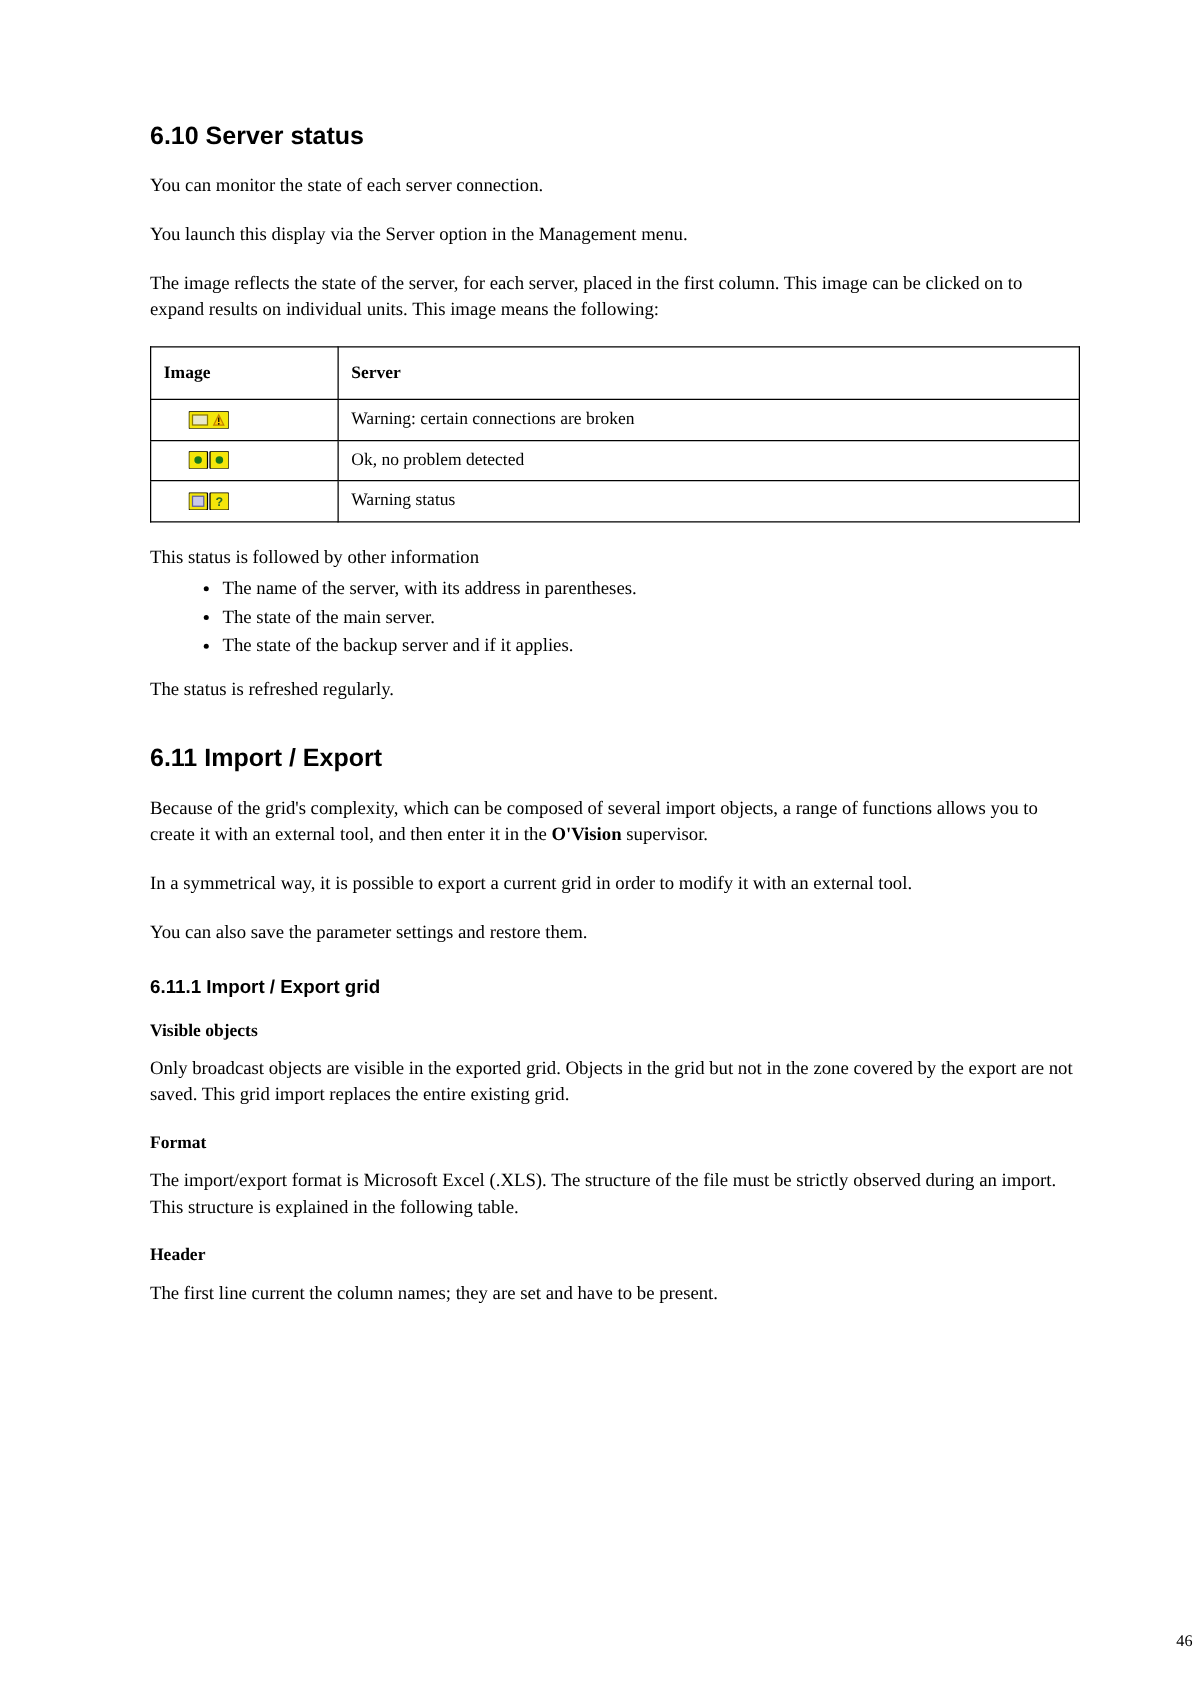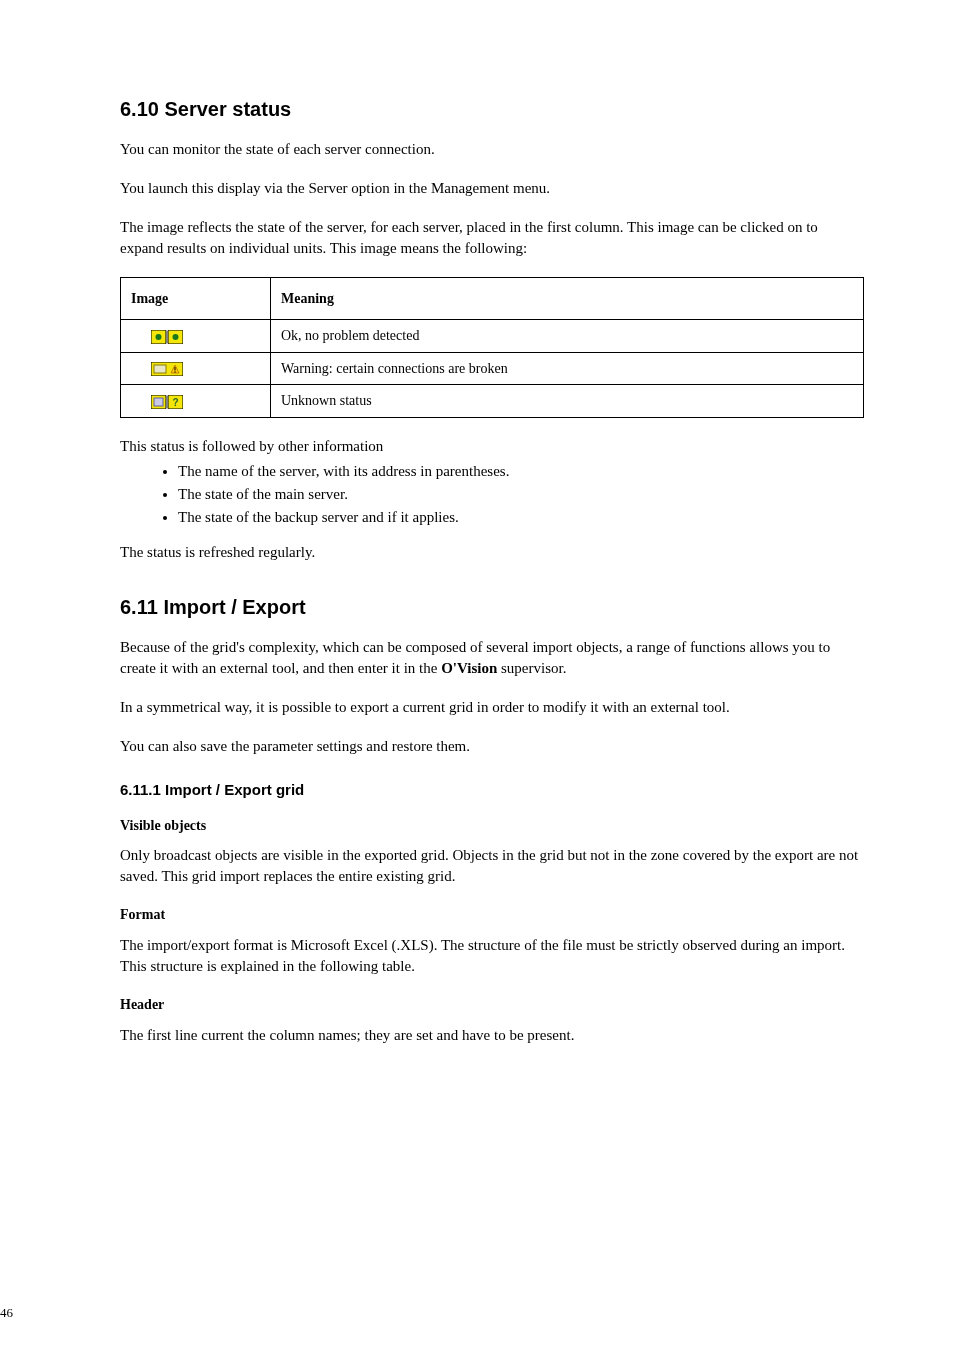--- a/index.html
+++ b/index.html
@@ -67,81 +67,81 @@
     font-family: Arial, Helvetica, sans-serif;
     font-weight: bold;
     font-size: 15px;
     margin: 22px 0 10px 0;
   }
 
   .page-num {
     position: absolute;
     bottom: 28px;
     left: 0; right: 0;
-    text-align: left;
+    text-align: right;
     font-size: 13px;
     color: #000;
   }
 </style>
 </head>
 <body>
 
 <h2 class="section-title">6.10 Server status</h2>
 
 <p class="block">You can monitor the state of each server connection.</p>
 <p class="block">You launch this display via the Server option in the Management menu.</p>
 <p class="block">The image reflects the state of the server, for each server, placed in the first column. This image can be clicked on to expand results on individual units. This image means the following:</p>
 
 <table class="status">
   <thead>
     <tr>
       <th>Image</th>
-      <th>Meaning</th>
+      <th>Server</th>
     </tr>
   </thead>
   <tbody>
-    <tr>
-      <td>
-        <span class="icon32" title="two green-dot status tiles">
-          <svg viewBox="0 0 32 14" width="32" height="14">
-            <rect x="0" y="0" width="15" height="14" rx="1" fill="#f4e60a" stroke="#000"></rect>
-            <circle cx="7.5" cy="7" r="3" fill="#1a7a1a"></circle>
-            <rect x="17" y="0" width="15" height="14" rx="1" fill="#f4e60a" stroke="#000"></rect>
-            <circle cx="24.5" cy="7" r="3" fill="#1a7a1a"></circle>
-          </svg>
-        </span>
-      </td>
-      <td>Ok, no problem detected</td>
-    </tr>
     <tr>
       <td>
         <span class="icon32" title="warning tile with exclamation">
           <svg viewBox="0 0 32 14" width="32" height="14">
             <rect x="0" y="0" width="32" height="14" rx="1" fill="#f4e60a" stroke="#000"></rect>
             <rect x="3" y="3" width="12" height="8" fill="#e8e8c8" stroke="#8a7a00"></rect>
             <path d="M20 11 L24 3 L28 11 Z" fill="#ffcc00" stroke="#c08000"></path>
             <line x1="24" y1="5" x2="24" y2="8.5" stroke="#000" stroke-width="1"></line>
             <circle cx="24" cy="10" r="0.7" fill="#000"></circle>
           </svg>
         </span>
       </td>
       <td>Warning: certain connections are broken</td>
     </tr>
     <tr>
       <td>
+        <span class="icon32" title="two green-dot status tiles">
+          <svg viewBox="0 0 32 14" width="32" height="14">
+            <rect x="0" y="0" width="15" height="14" rx="1" fill="#f4e60a" stroke="#000"></rect>
+            <circle cx="7.5" cy="7" r="3" fill="#1a7a1a"></circle>
+            <rect x="17" y="0" width="15" height="14" rx="1" fill="#f4e60a" stroke="#000"></rect>
+            <circle cx="24.5" cy="7" r="3" fill="#1a7a1a"></circle>
+          </svg>
+        </span>
+      </td>
+      <td>Ok, no problem detected</td>
+    </tr>
+    <tr>
+      <td>
         <span class="icon32" title="tile pair with question mark">
           <svg viewBox="0 0 32 14" width="32" height="14">
             <rect x="0" y="0" width="15" height="14" rx="1" fill="#f4e60a" stroke="#000"></rect>
             <rect x="3" y="3" width="9" height="8" fill="#c9c9e8" stroke="#6060a0"></rect>
             <rect x="17" y="0" width="15" height="14" rx="1" fill="#f4e60a" stroke="#000"></rect>
             <text x="24.5" y="11" text-anchor="middle" font-size="10" font-family="Arial" font-weight="bold" fill="#2a6a2a">?</text>
           </svg>
         </span>
       </td>
-      <td>Unknown status</td>
+      <td>Warning status</td>
     </tr>
   </tbody>
 </table>
 
 <p class="tight">This status is followed by other information</p>
 <ul class="bullets">
   <li>The name of the server, with its address in parentheses.</li>
   <li>The state of the main server.</li>
   <li>The state of the backup server and if it applies.</li>
 </ul>

